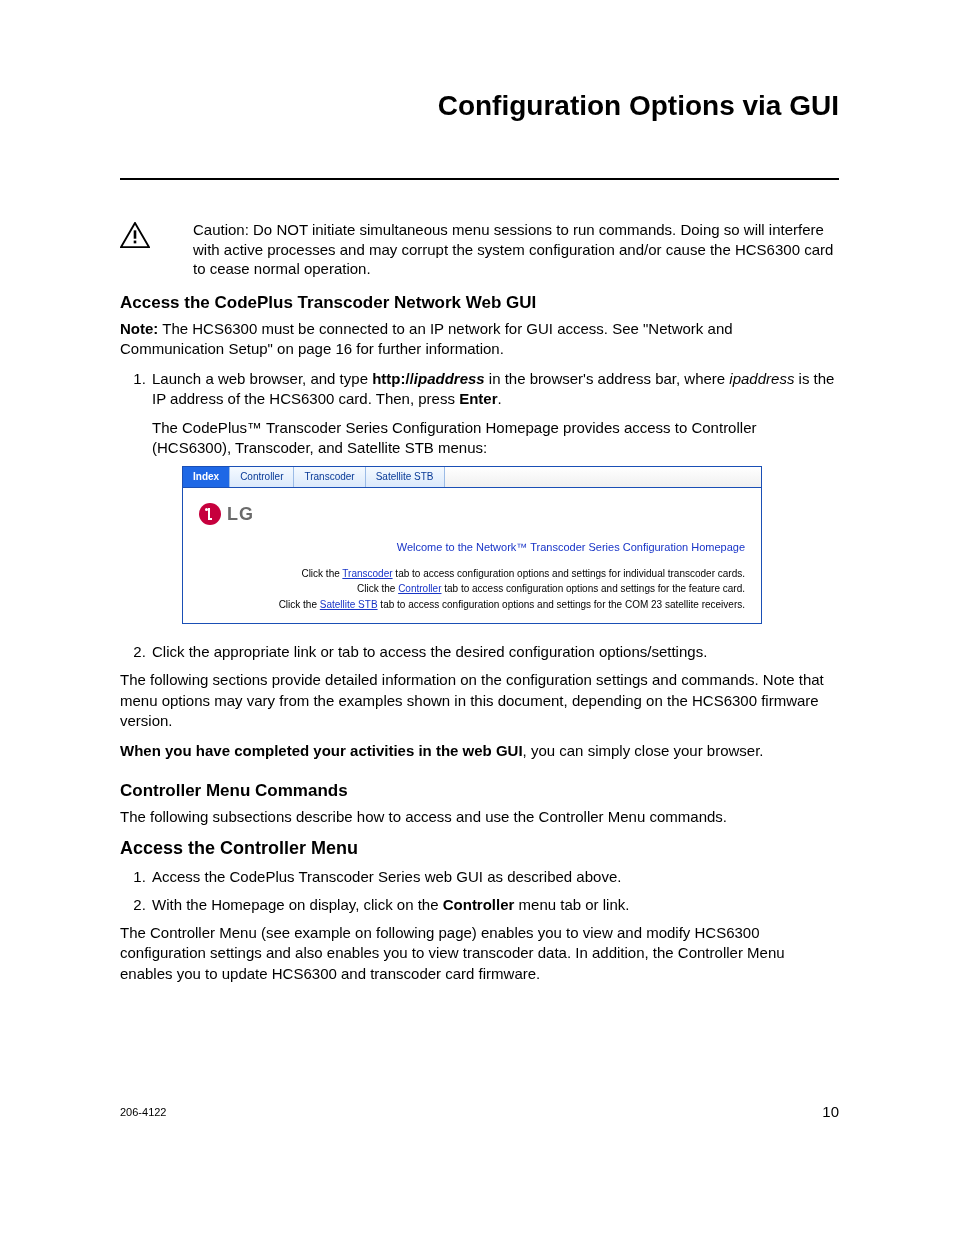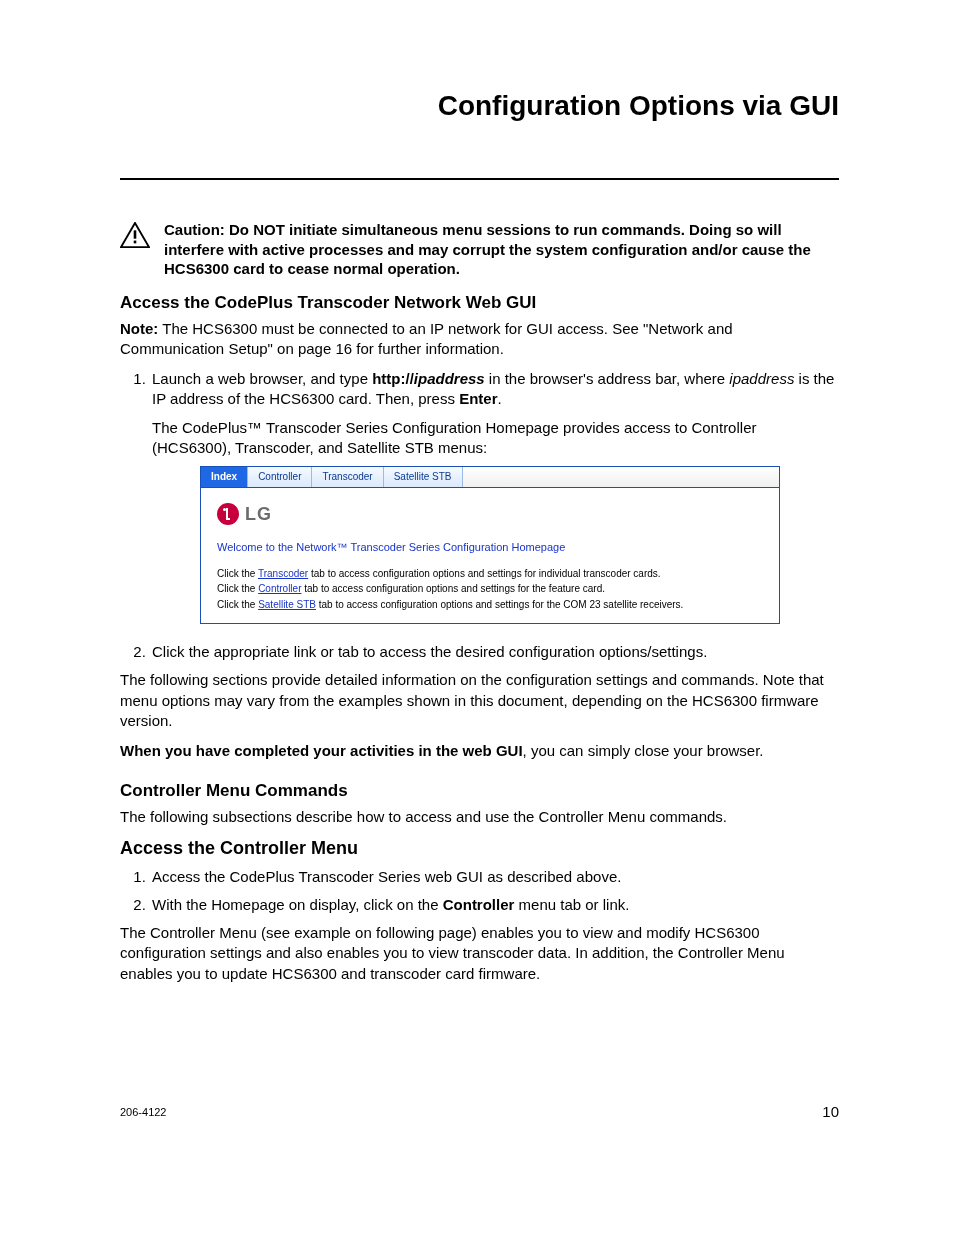--- a/index.html
+++ b/index.html
@@ -32,22 +32,23 @@
     margin-bottom: 14px;
   }
   .warn-icon {
     flex: 0 0 auto;
     margin-right: 14px;
     margin-top: 2px;
   }
   .warn-icon svg { width: 30px; height: 26px; }
   .caution-text {
     font-size: 15px;
-    font-weight: bold;
+    font-weight: normal;
     line-height: 1.3;
+    margin-left: 29px;
   }
   .h2 {
     font-size: 17px;
     font-weight: bold;
     margin: 8px 0 6px 0;
   }
   .body {
     font-size: 15px;
     line-height: 1.35;
     margin: 0 0 10px 0;
@@ -56,21 +57,21 @@
   .italic { font-style: italic; }
   ol.steps {
     font-size: 15px;
     line-height: 1.35;
     padding-left: 30px;
     margin: 8px 0 8px 0;
   }
   ol.steps > li { margin-bottom: 8px; padding-left: 2px; }
   .step-sub { margin-top: 8px; }
   
-  .embed-wrap { margin: 8px 0 18px 48px; }
+  .embed-wrap { margin: 8px 0 18px 30px; text-align: right; }
   .embed {
     width: 580px;
     border: 1px solid #1a4fb5;
     font-family: Verdana, Arial, sans-serif;
     font-size: 10px;
     color: #000;
     background: #fff;
   }
   .tabs {
     display: flex;

